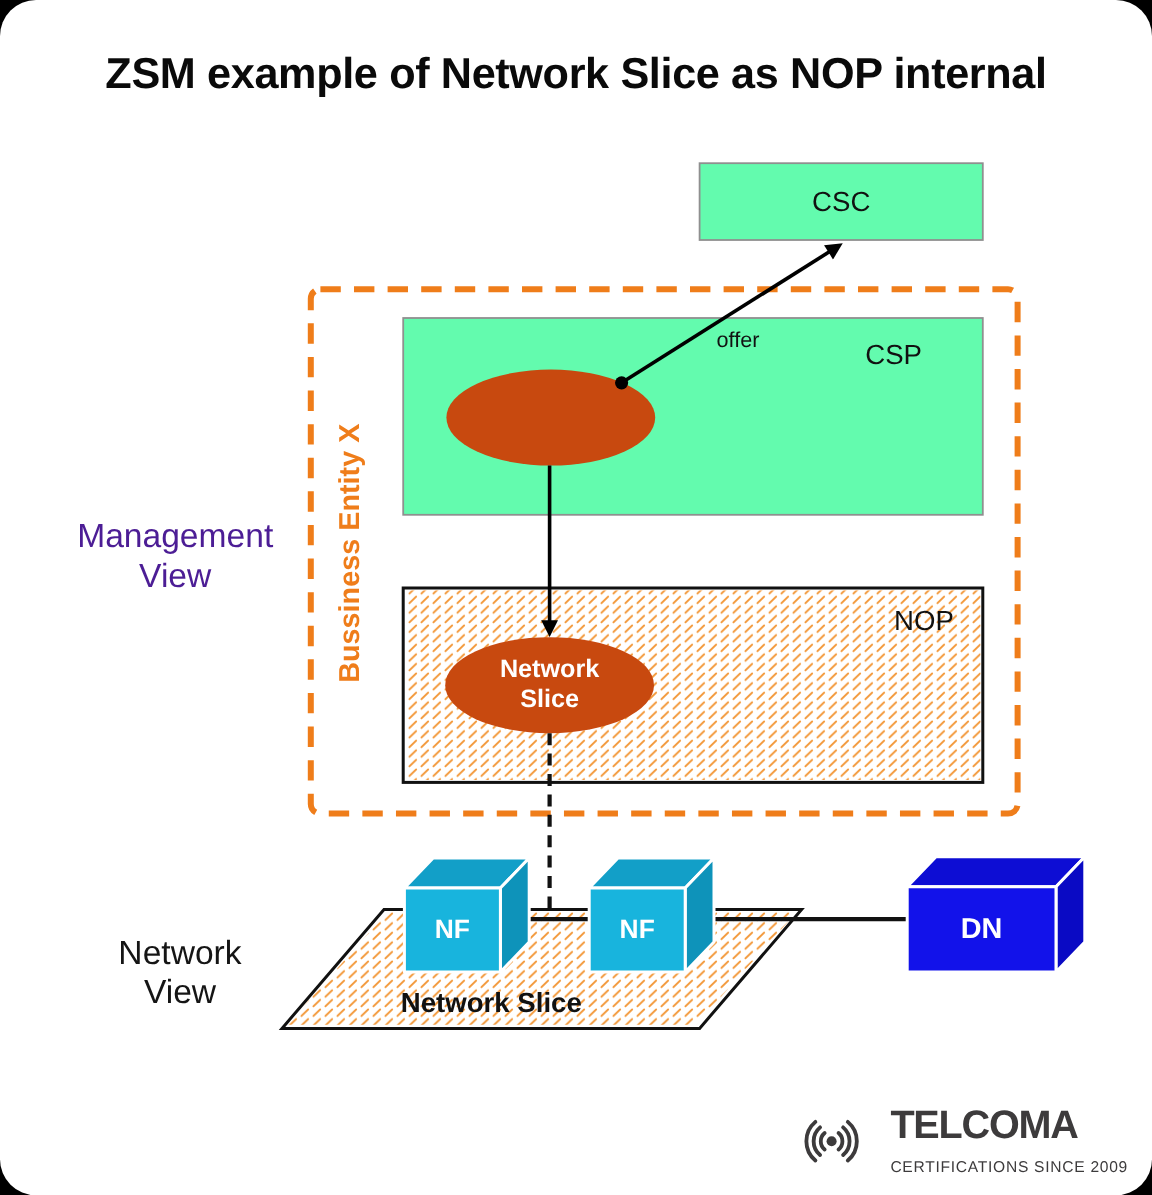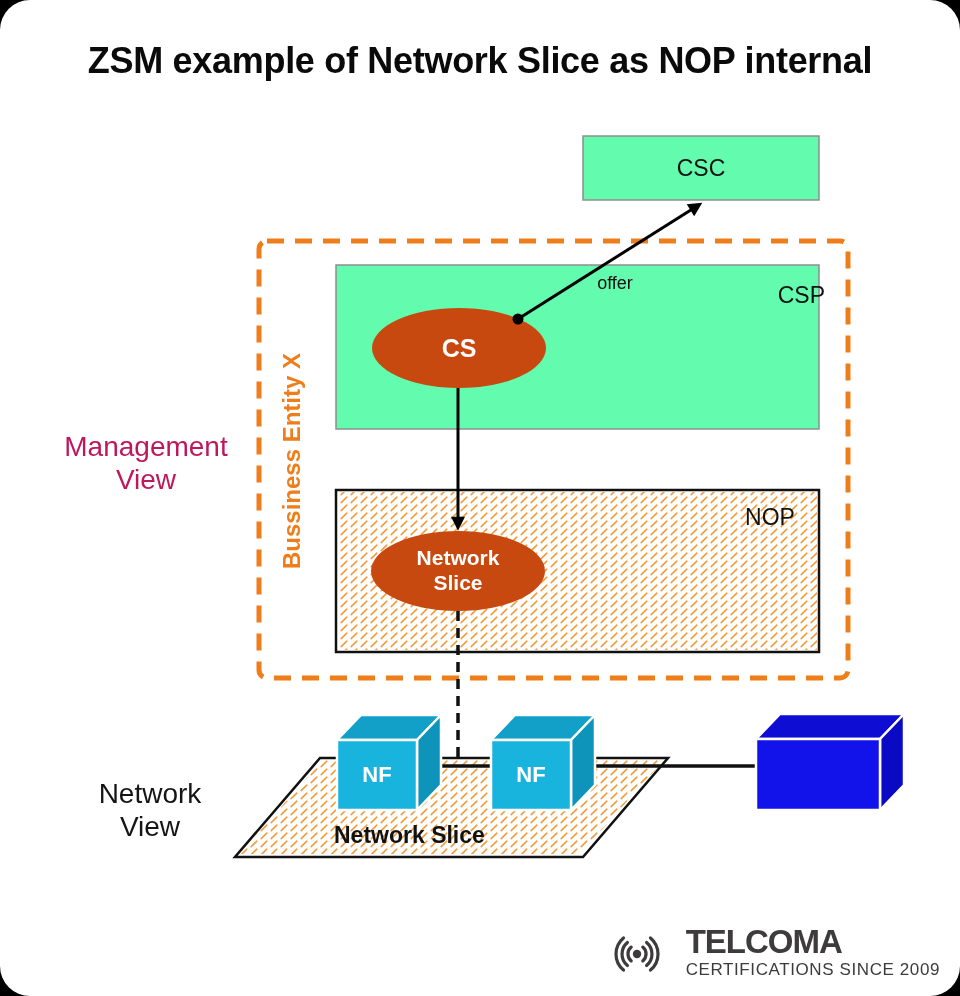--- a/index.html
+++ b/index.html
@@ -2,36 +2,36 @@
 <html><head>
 <meta charset="utf-8">
 <style>
   html,body{margin:0;padding:0;background:#000;}
   body{width:960px;height:996px;position:relative;font-family:"Liberation Sans",sans-serif;}
   .canvas{position:absolute;inset:0;background:#fff;border-radius:30px;overflow:hidden;}
   .layer{position:absolute;left:0;top:0;}
   .lbl{position:absolute;color:#111;}
   .center{display:flex;align-items:center;justify-content:center;text-align:center;}
   #title{left:0;right:0;top:40px;text-align:center;font-size:36px;font-weight:700;letter-spacing:-.3px;color:#0a0a0a;}
-  #mgmt-view{left:36px;top:430px;width:220px;font-size:28px;line-height:33px;text-align:center;color:#be185d;}
+  #mgmt-view{left:36px;top:430px;width:220px;font-size:28px;line-height:33px;text-align:center;color:#4c1d95;}
   #net-view{left:50px;top:777px;width:200px;font-size:28px;line-height:33px;text-align:center;color:#151515;}
   #biz-entity{left:134px;top:445px;width:320px;height:32px;transform:rotate(-90deg);font-size:24px;font-weight:700;color:#ef7d1a;text-align:center;}
   #csc-label{left:583px;top:136px;width:236px;height:64px;font-size:23px;text-align:right;}
-  #csp-label{left:721px;top:282px;width:104px;font-size:23px;text-align:right;}
+  #csp-label{left:721px;top:282px;width:104px;font-size:23px;text-align:left;}
   #nop-label{left:718px;top:504px;width:104px;font-size:23px;text-align:center;}
   #offer-label{left:573px;top:273px;width:84px;font-size:18px;text-align:center;}
   #cs-label{left:372px;top:334px;width:174px;font-size:25px;font-weight:700;color:#fff;text-align:center;}
   #ns-ellipse-label{left:371px;top:545px;width:174px;font-size:21px;font-weight:700;line-height:25px;color:#fff;text-align:center;}
   #nf1-label{left:337px;top:740px;width:80px;height:70px;font-size:22px;font-weight:700;color:#fff;}
   #nf2-label{left:491px;top:740px;width:80px;height:70px;font-size:22px;font-weight:700;color:#fff;}
   #dn-label{left:756px;top:739px;width:124px;height:71px;font-size:24px;font-weight:700;color:#fff;}
   #ns-bottom-label{left:334px;top:822px;width:200px;font-size:23px;font-weight:700;}
   #logo{position:absolute;right:20px;bottom:16px;display:flex;align-items:center;gap:23px;}
   #logo .word{font-size:33px;font-weight:700;letter-spacing:-1px;color:#3d3b3c;line-height:30px;}
-  #logo .tag{font-size:17px;letter-spacing:.6px;color:#3d3b3c;margin-top:3px;}
+  #logo .tag{font-size:13px;letter-spacing:.6px;color:#3d3b3c;margin-top:13px;}
 </style>
 </head>
 <body>
 
 <div class="canvas">
 
   <svg class="layer" width="960" height="996" viewBox="0 0 960 996">
     <defs>
       <pattern id="hatch" width="10" height="8" patternUnits="userSpaceOnUse">
         <line x1="1.2" y1="6.6" x2="6.8" y2="1.2" stroke="#f39b3f" stroke-width="1.6" stroke-linecap="round"></line>
@@ -97,29 +97,29 @@
     <div>Network</div>
     <div>View</div>
   </div>
 
   <div class="lbl" id="biz-entity">Bussiness Entity X</div>
 
   <div class="lbl center" id="csc-label">CSC</div>
   <div class="lbl" id="csp-label">CSP</div>
   <div class="lbl" id="nop-label">NOP</div>
   <div class="lbl" id="offer-label">offer</div>
-  <div class="lbl" id="cs-label">CS</div>
 
   <div class="lbl" id="ns-ellipse-label">
     <div>Network</div>
     <div>Slice</div>
   </div>
 
   <div class="lbl center" id="nf1-label">NF</div>
   <div class="lbl center" id="nf2-label">NF</div>
+  <div class="lbl center" id="dn-label">DN</div>
   <div class="lbl" id="ns-bottom-label">Network Slice</div>
 
   <div id="logo">
     <svg width="52" height="40" viewBox="0 0 52 40" fill="none" stroke="#3d3b3c" stroke-width="3.2" stroke-linecap="round">
       <circle cx="26" cy="20" r="4.2" fill="#3d3b3c" stroke="none"></circle>
       <path d="M31.8,13.1 A9,9 0 0 1 31.8,26.9"></path>
       <path d="M35.6,8.5 A15,15 0 0 1 35.6,31.5"></path>
       <path d="M39.5,3.9 A21,21 0 0 1 39.5,36.1"></path>
       <path d="M20.2,13.1 A9,9 0 0 0 20.2,26.9"></path>
       <path d="M16.4,8.5 A15,15 0 0 0 16.4,31.5"></path>

